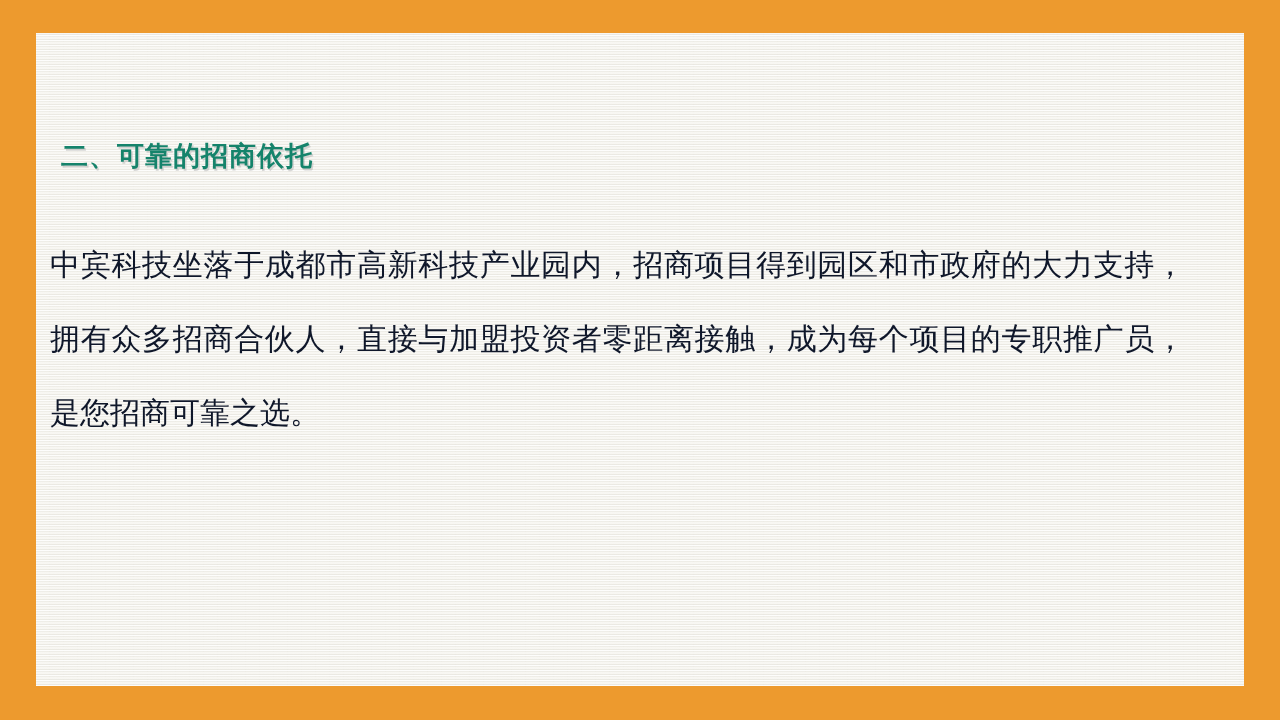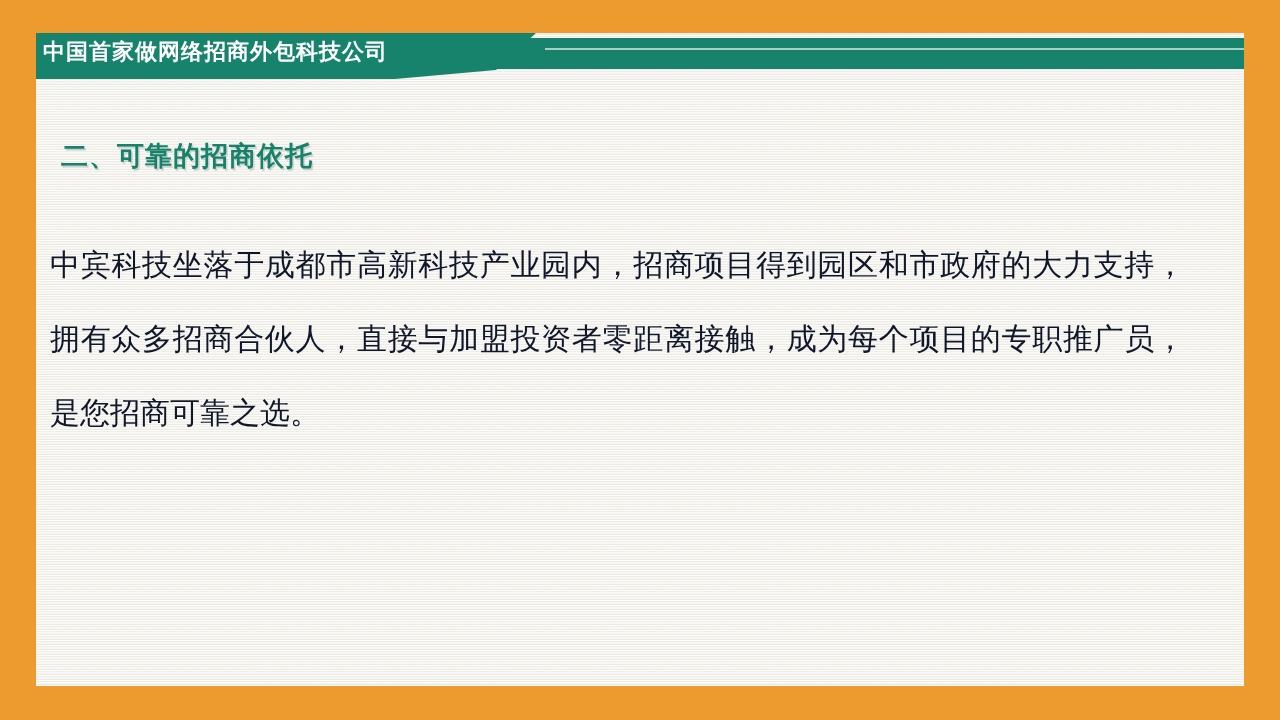--- a/index.html
+++ b/index.html
@@ -152,27 +152,20 @@
     pointer-events: none;
   }
 </style>
 </head>
 <body>
 
 <div id="slide">
 
   <div id="canvas"></div>
 
-  <div id="header-zone">
-    <div class="header-left-banner"></div>
-    <div class="header-left-step"></div>
-    <div class="header-right-bar"></div>
-    <div class="header-hairline"></div>
-    <div class="header-title">中国首家做网络招商外包科技公司</div>
-  </div>
 
   <div class="section-heading">二、可靠的招商依托</div>
 
   <div class="body-paragraph">中宾科技坐落于成都市高新科技产业园内，招商项目得到园区和市政府的大力支持，拥有众多招商合伙人，直接与加盟投资者零距离接触，成为每个项目的专职推广员，是您招商可靠之选。</div>
 
   <div id="footer-zone">
     
     
     
     

